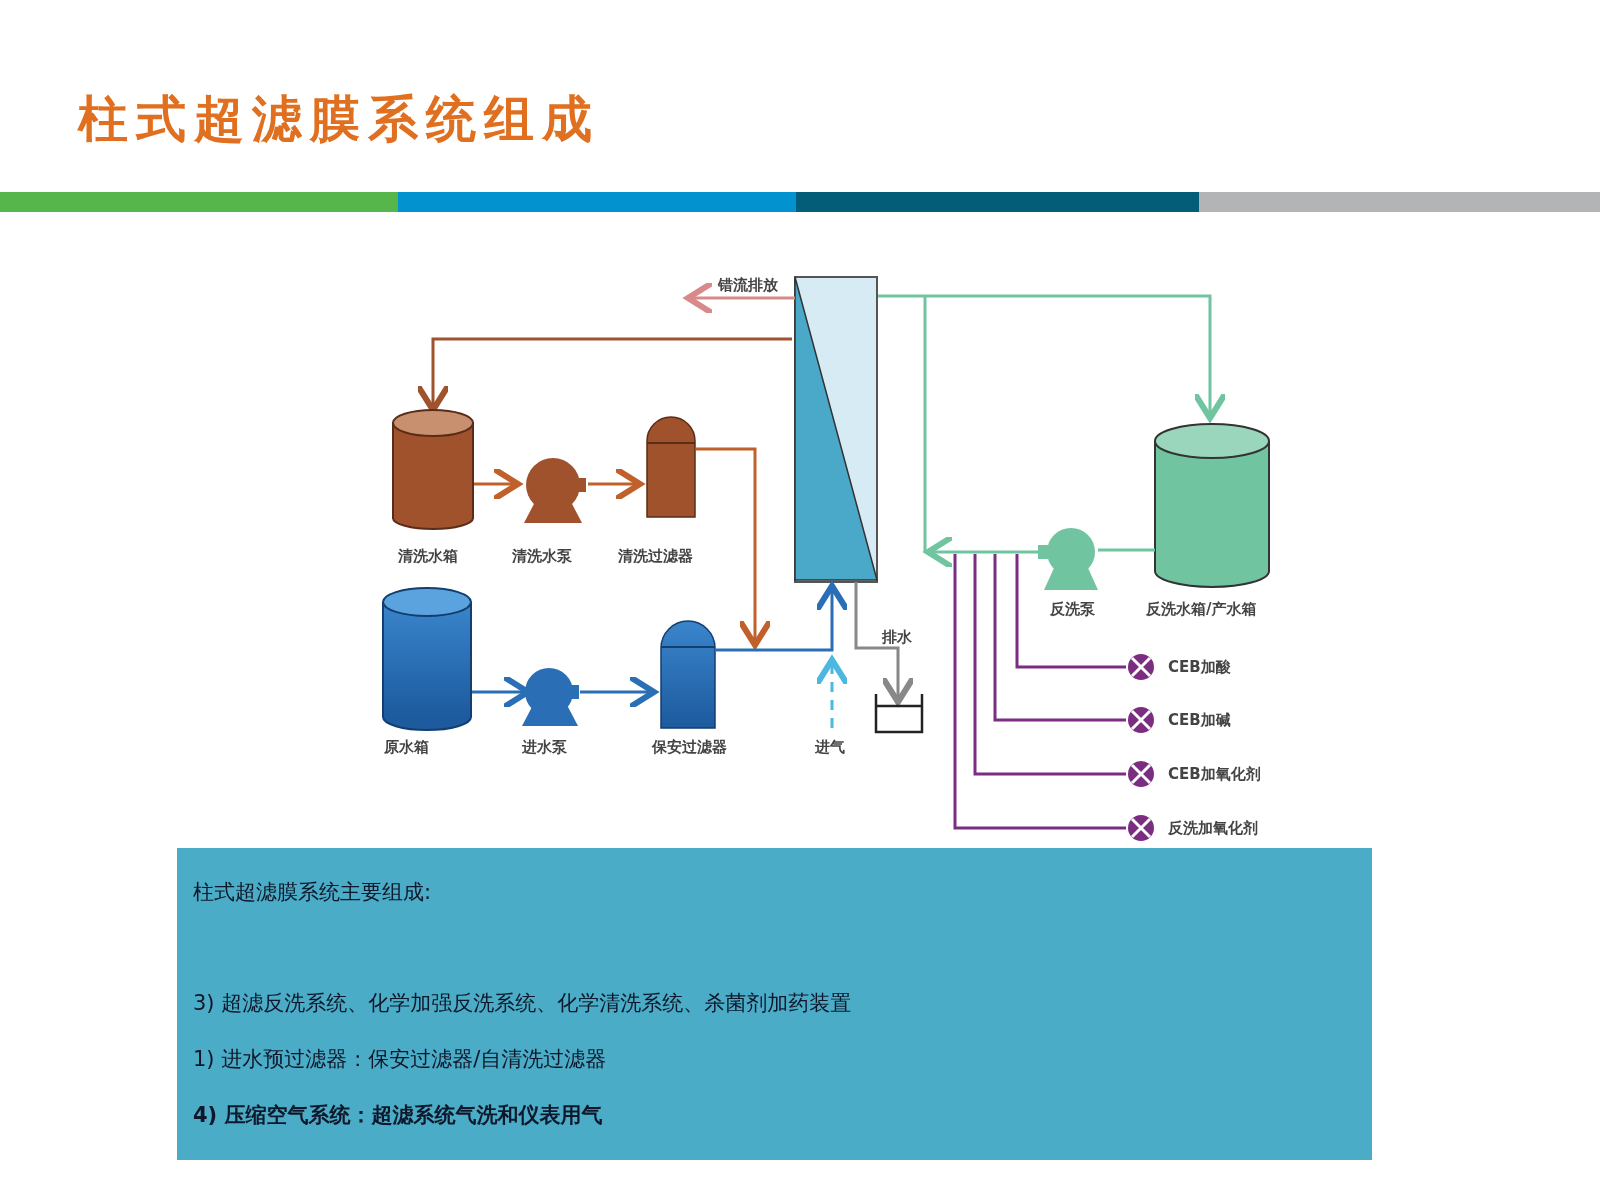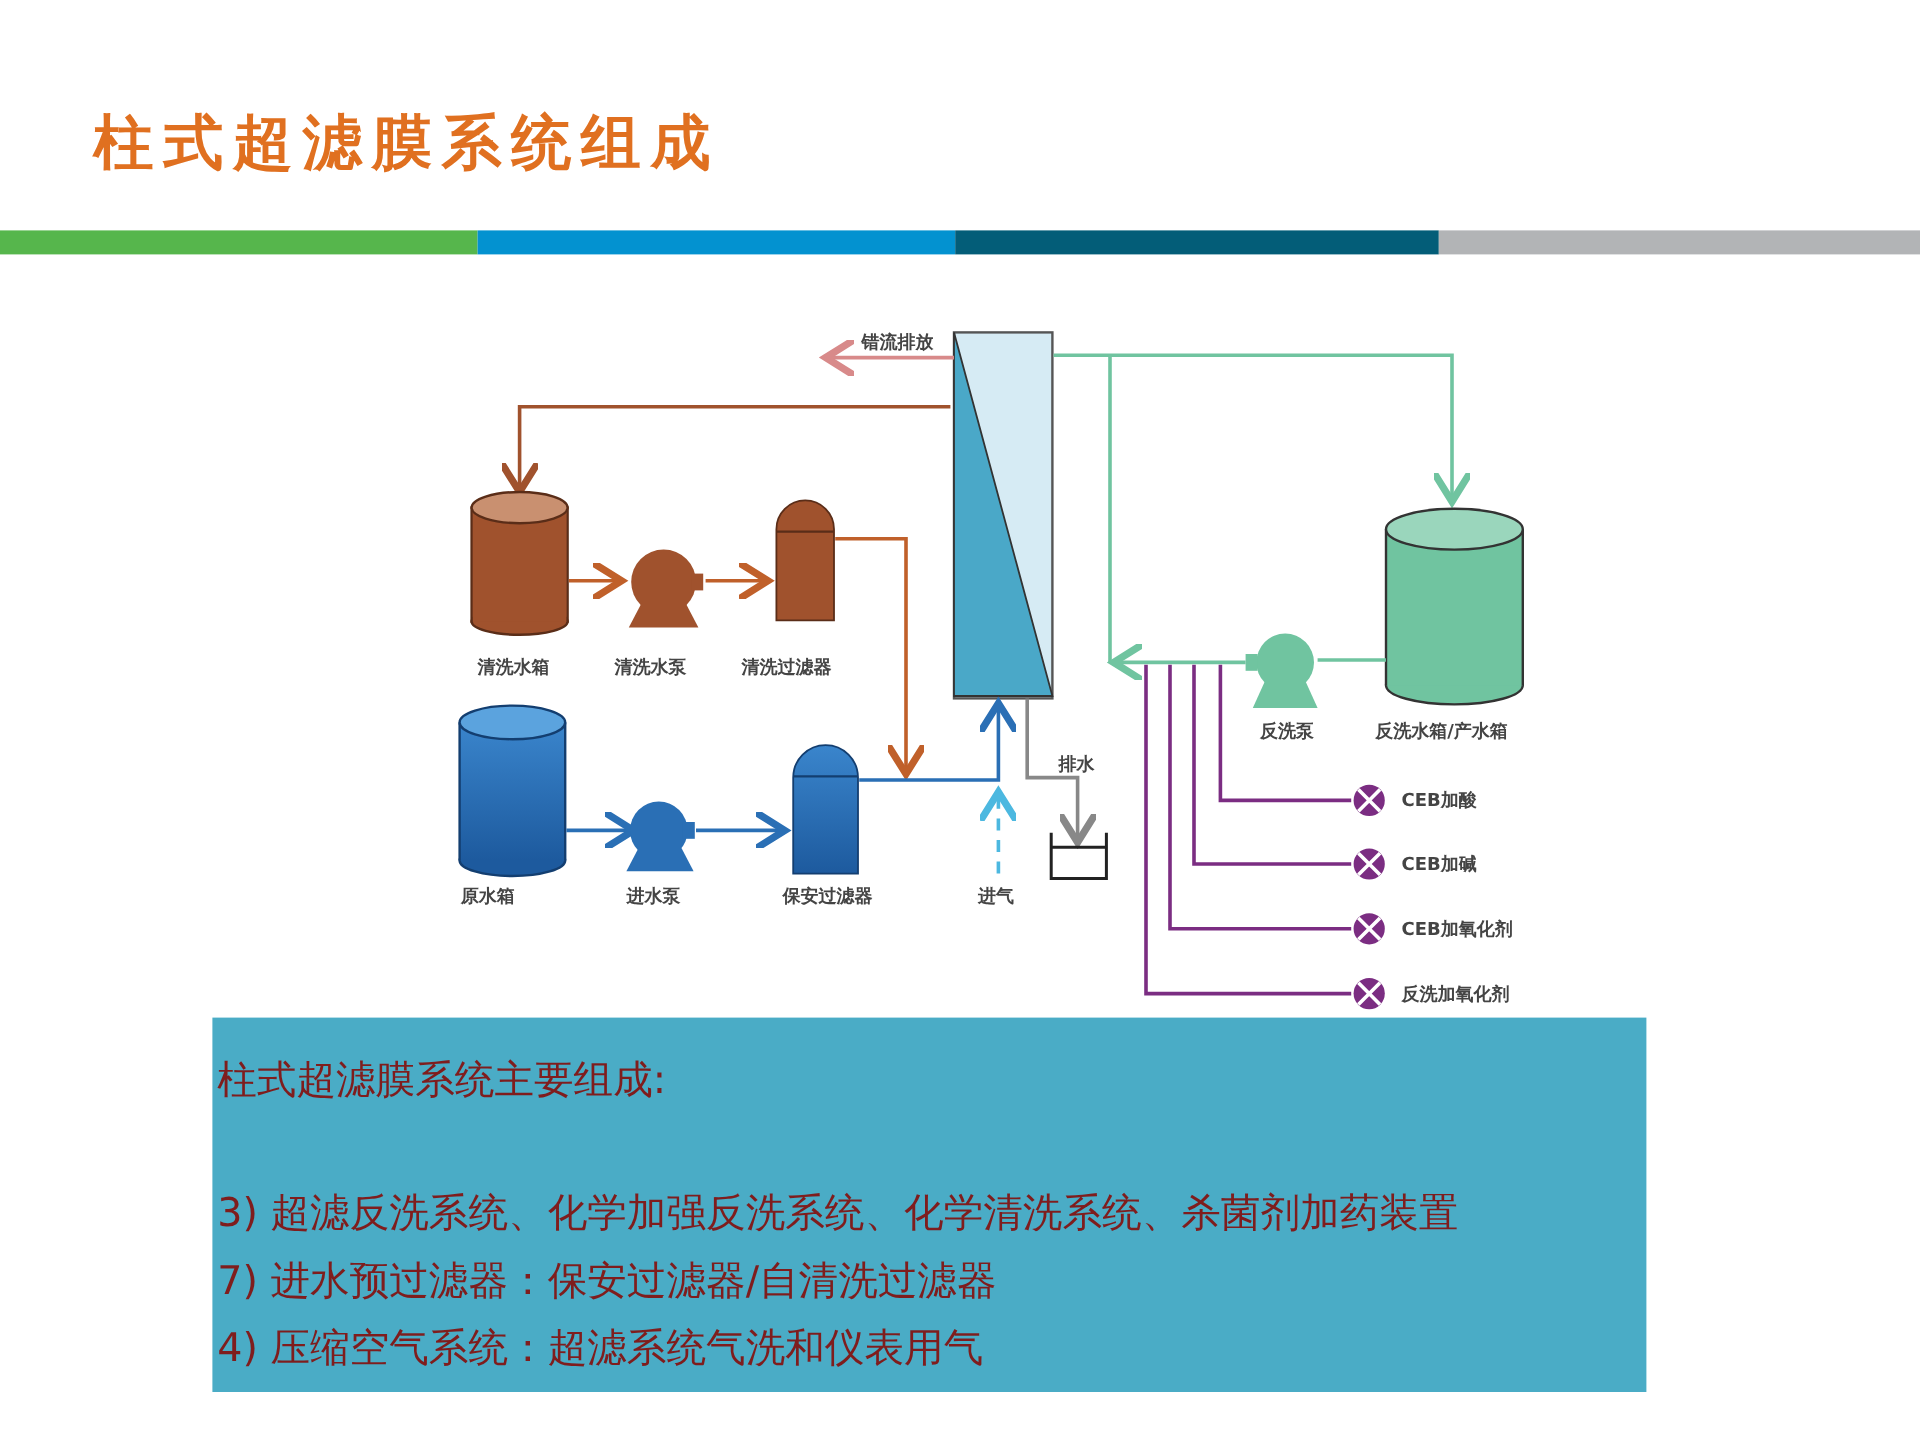--- a/index.html
+++ b/index.html
@@ -2,21 +2,21 @@
 <html><head>
 <meta charset="utf-8">
 <style>
   html, body { margin: 0; padding: 0; background: #ffffff; }
   body { width: 1600px; height: 1200px; position: relative; overflow: hidden; font-family: "DejaVu Sans", sans-serif; }
   .title { position: absolute; left: 78px; top: 86px; font-family: "DejaVu Serif", serif; font-size: 50px; color: #e07020; letter-spacing: 8px; font-weight: bold; }
   .stripe { position: absolute; top: 192px; height: 20px; }
   .diagram { position: absolute; left: 0; top: 0; }
   .lbl { font-family: "DejaVu Sans", sans-serif; font-size: 15px; fill: #444; font-weight: bold; }
   .infobox { position: absolute; left: 177px; top: 848px; width: 1195px; height: 312px; background: #4aacc6; }
-  .infobox .line { position: absolute; left: 4px; color: #7f1d1d; font-family: "DejaVu Sans", sans-serif; font-size: 33px; white-space: nowrap; }
+  .infobox .line { position: absolute; left: 16px; color: #0f172a; font-family: "DejaVu Sans", sans-serif; font-size: 21px; white-space: nowrap; }
 </style>
 </head>
 <body>
 
 <div class="title">柱式超滤膜系统组成</div>
 
 <div class="stripe" style="left:0;width:398px;background:#56b64c;"></div>
 <div class="stripe" style="left:398px;width:398px;background:#0392d0;"></div>
 <div class="stripe" style="left:796px;width:403px;background:#035d78;"></div>
 <div class="stripe" style="left:1199px;width:401px;background:#b2b4b6;"></div>
@@ -166,15 +166,15 @@
   </g>
   <text class="lbl" x="1168" y="672">CEB加酸</text>
   <text class="lbl" x="1168" y="725">CEB加碱</text>
   <text class="lbl" x="1168" y="779">CEB加氧化剂</text>
   <text class="lbl" x="1168" y="833">反洗加氧化剂</text>
 </svg>
 
 <div class="infobox">
   <div class="line" style="top:30px;">柱式超滤膜系统主要组成:</div>
   <div class="line" style="top:141px;">3) 超滤反洗系统、化学加强反洗系统、化学清洗系统、杀菌剂加药装置</div>
-  <div class="line" style="top:197px;">7) 进水预过滤器：保安过滤器/自清洗过滤器</div>
-  <div class="line" style="top:253px;">4) 压缩空气系统：超滤系统气洗和仪表用气</div>
+  <div class="line" style="top:197px;">1) 进水预过滤器：保安过滤器/自清洗过滤器</div>
+  <div class="line" style="top:253px;font-weight:bold;">4) 压缩空气系统：超滤系统气洗和仪表用气</div>
 </div>
 
 </body></html>

